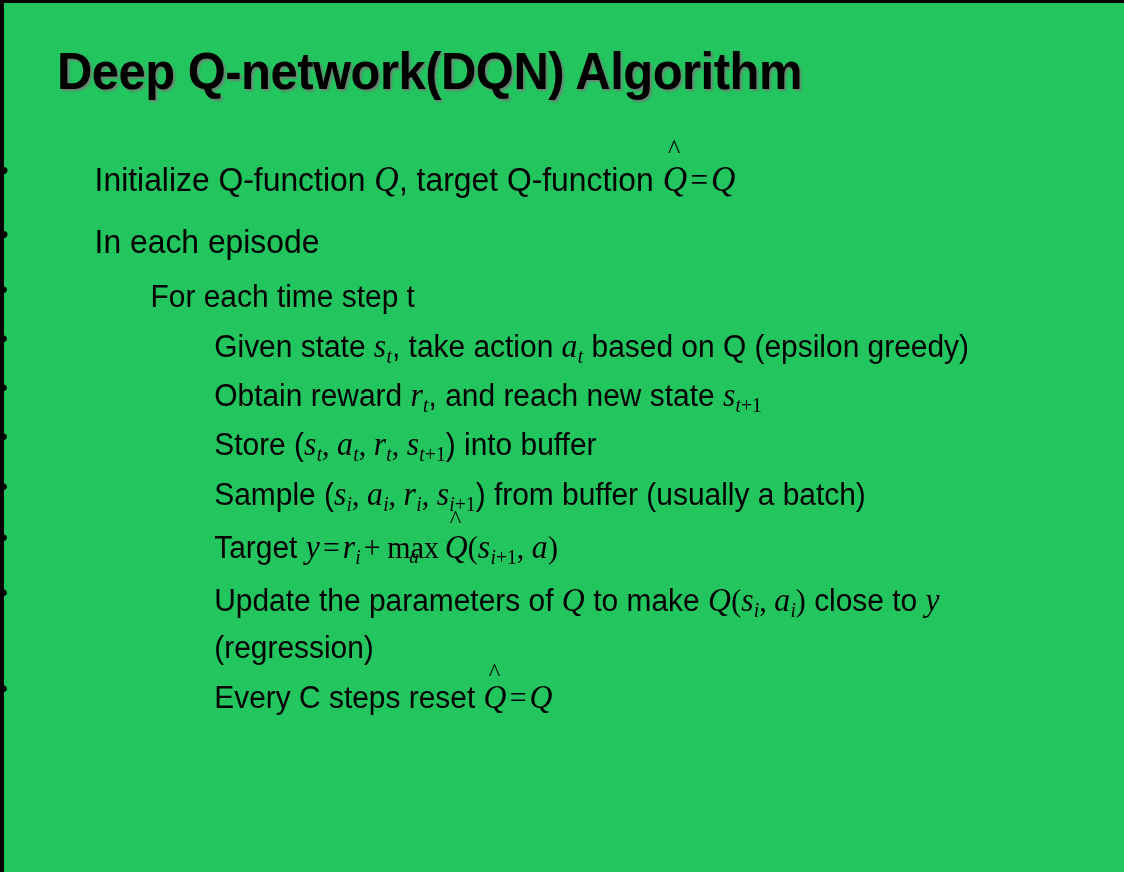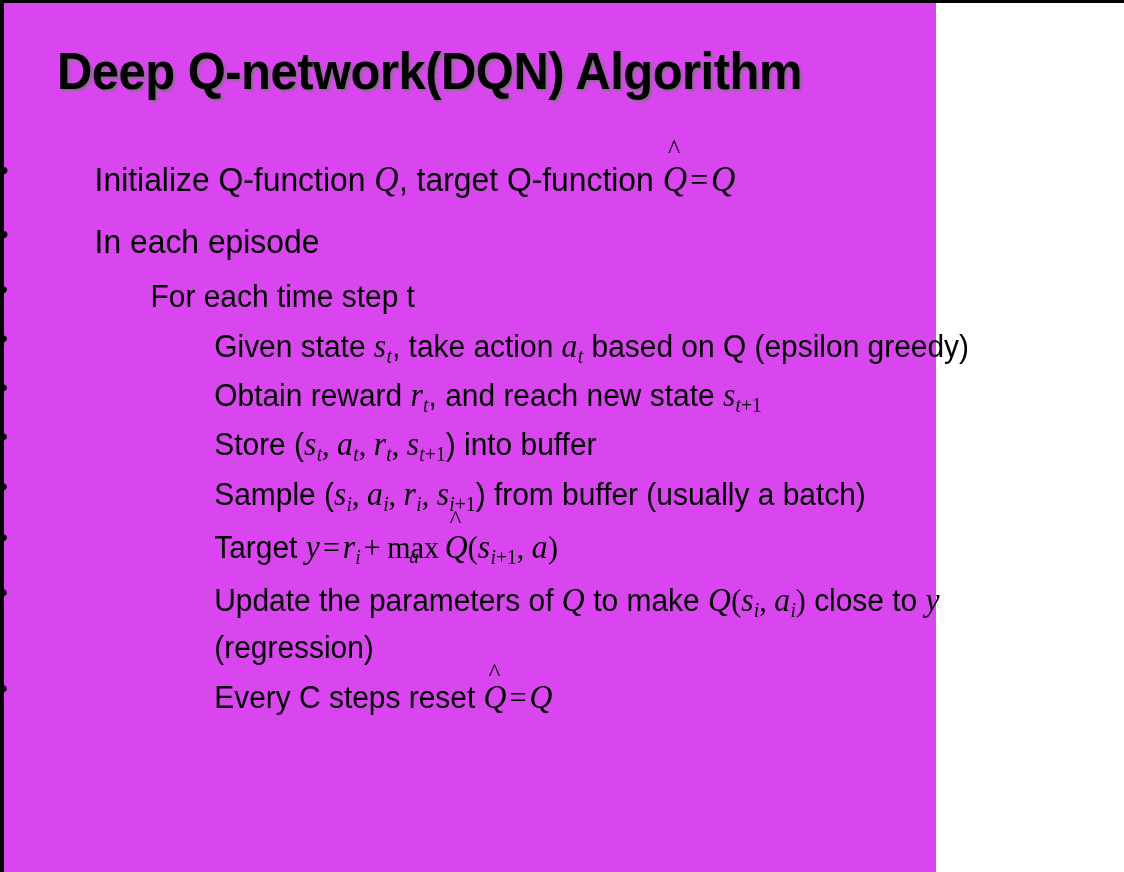--- a/index.html
+++ b/index.html
@@ -10,23 +10,23 @@
   body {
     width: 1124px;
     height: 872px;
     overflow: hidden;
     font-family: "Liberation Sans", sans-serif;
     color: #000000;
   }
 
   .slide {
     position: relative;
-    width: 936px;
+    width: 1124px;
     height: 872px;
-    background: #d946ef;
+    background: #22c55e;
     box-sizing: border-box;
   }
 
   
   .edge-top {
     position: absolute;
     left: 0; top: 0;
     width: 1124px; height: 3px;
     background: #000000;
   }

